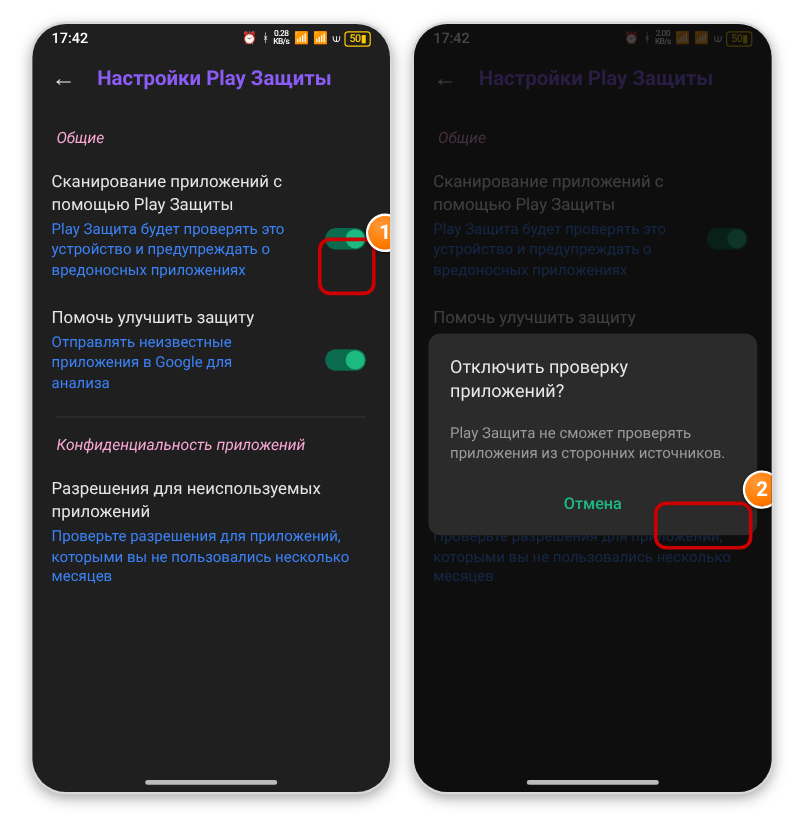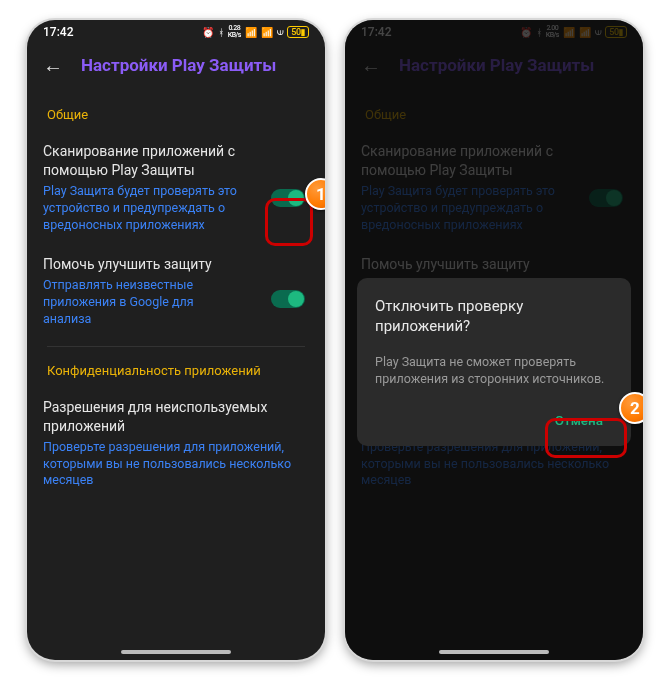--- a/index.html
+++ b/index.html
@@ -39,22 +39,23 @@
   .appbar {
     display: flex;
     align-items: center;
     gap: 18px;
     padding: 8px 16px 12px 16px;
   }
   .back-arrow { font-size: 20px; color: #e0e0e0; }
   .appbar-title { font-size: 17px; font-weight: 700; color: #8b5cf6; }
   .section-label {
     font-size: 13px;
-    color: #eab308;
+    color: #f9a8d4;
     padding: 18px 20px 10px 20px;
+    font-style: italic;
   }
   .setting {
     display: flex;
     align-items: center;
     padding: 10px 20px 12px 16px;
     gap: 28px;
     position: relative;
   }
   .setting-text { flex: 1; }
   .setting-title {
@@ -101,21 +102,21 @@
   .dialog {
     position: absolute;
     left: 12px; right: 12px;
     top: 258px;
     background: #2b2b2b;
     border-radius: 10px;
     padding: 18px 18px 10px 18px;
   }
   .dialog-title { font-size: 15px; color: #e8e8e8; line-height: 1.35; margin-bottom: 16px; }
   .dialog-body { font-size: 12.5px; color: #9a9a9a; line-height: 1.4; margin-bottom: 16px; }
-  .dialog-actions { display: flex; justify-content: flex-end; gap: 8px; }
+  .dialog-actions { display: flex; justify-content: center; gap: 8px; }
   .dialog-btn {
     font-size: 13.5px;
     font-weight: 500;
     color: #1db980;
     padding: 8px 10px;
     border-radius: 4px;
   }
 
   
   .callout-box {

